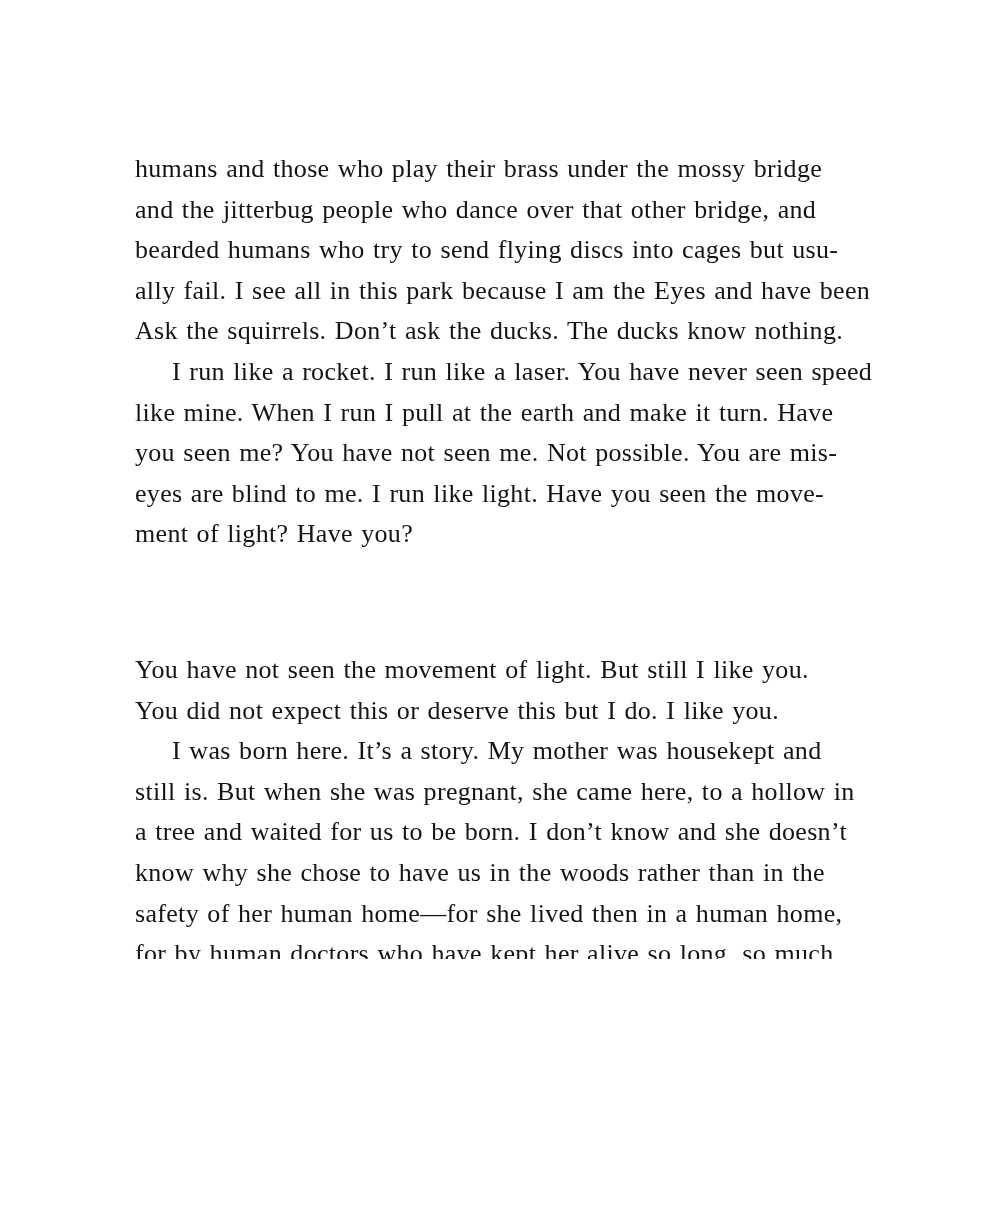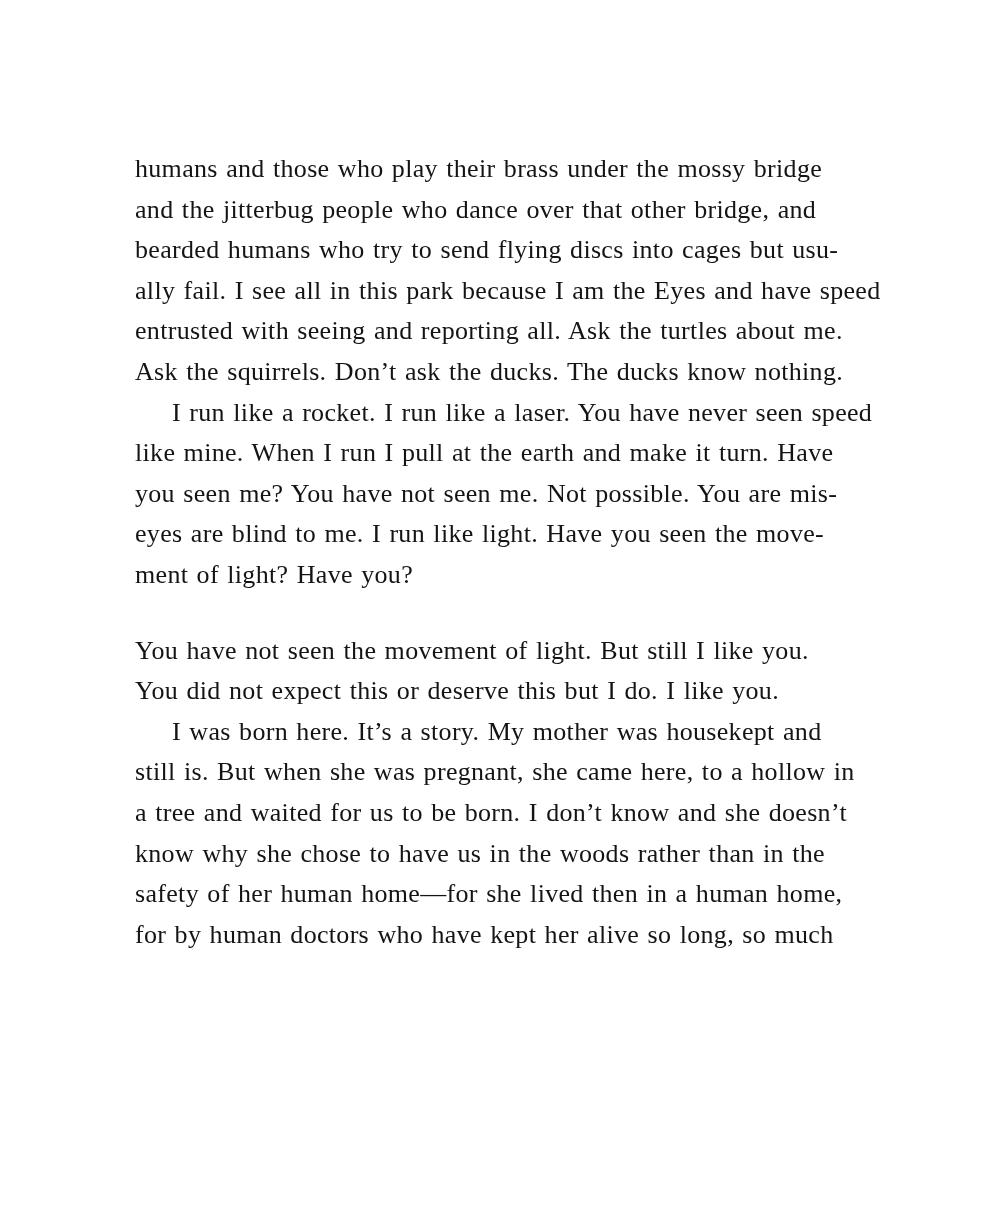--- a/index.html
+++ b/index.html
@@ -21,21 +21,21 @@
     left: 135px;
     top: 149px;
     width: 745px;
     font-size: 26px;
     line-height: 40.6px;
     letter-spacing: 0.012em;
     word-spacing: 0.06em;
     text-align: left;
   }
   .para { margin: 0; }
-  .para.section-gap { margin-top: 35px; }
+  .para.section-gap { margin-top: 95px; }
   .para.indent .line:first-child { text-indent: 37px; }
   .line { white-space: nowrap; }
   .page-number {
     position: absolute;
     top: 1120px;
     left: 0;
     width: 100%;
     text-align: center;
     font-size: 16px;
     line-height: 26px;
@@ -45,22 +45,21 @@
 </style>
 </head>
 <body>
 
 <div class="book-page">
   <div class="text-block" id="text-block">
       <div class="para">
         <div class="line">humans and those who play their brass under the mossy bridge</div>
         <div class="line">and the jitterbug people who dance over that other bridge, and</div>
         <div class="line">bearded humans who try to send flying discs into cages but usu-</div>
-        <div class="line">ally fail. I see all in this park because I am the Eyes and have speed</div>
-        <div class="line">entrusted with seeing and reporting all. Ask the turtles about me.</div>
+        <div class="line">ally fail. I see all in this park because I am the Eyes and have been</div>
         <div class="line">Ask the squirrels. Don’t ask the ducks. The ducks know nothing.</div>
       </div>
       <div class="para indent">
         <div class="line">I run like a rocket. I run like a laser. You have never seen speed</div>
         <div class="line">like mine. When I run I pull at the earth and make it turn. Have</div>
         <div class="line">you seen me? You have not seen me. Not possible. You are mis-</div>
         <div class="line">eyes are blind to me. I run like light. Have you seen the move-</div>
         <div class="line">ment of light? Have you?</div>
       </div>
       <div class="para section-gap">

